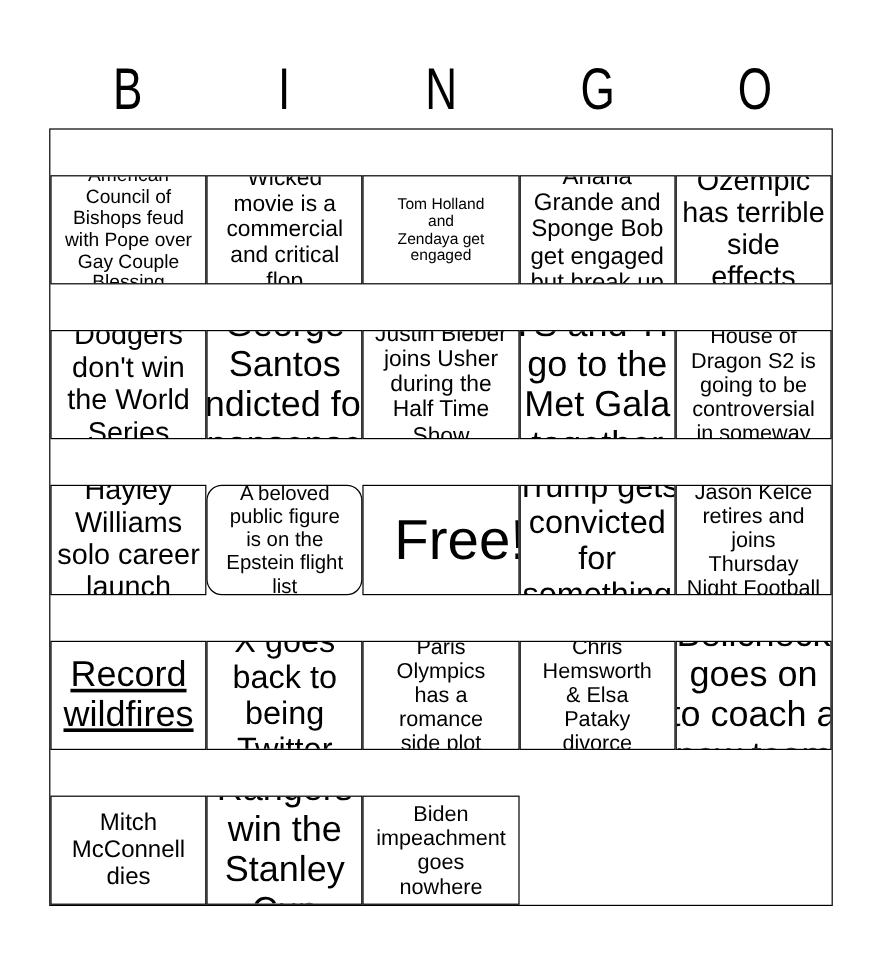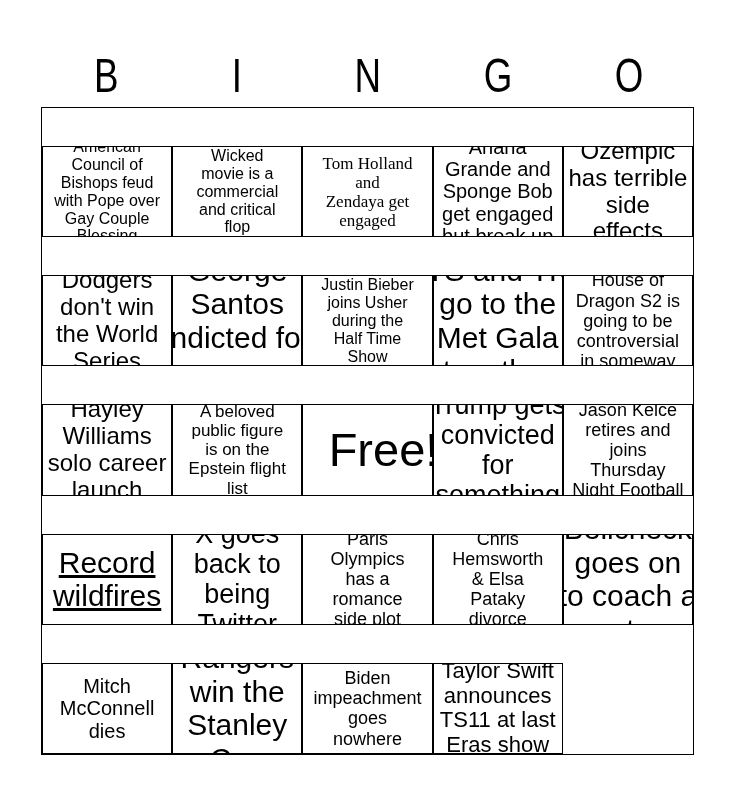--- a/index.html
+++ b/index.html
@@ -51,25 +51,25 @@
     align-items: center;
     justify-content: center;
     text-align: center;
     white-space: pre;
     line-height: 1.12;
     overflow: hidden;
     padding: 1px;
     margin-top: 38px;
   }
   .fs16 { font-size: 16px; }
-  .fs17 { font-size: 17px; }
+  .fs17 { font-size: 17px; border-radius: 13px; }
   .fs18 { font-size: 18px; }
-  .fs19 { font-size: 16px; }
+  .fs19 { font-size: 19px; }
   .fs20 { font-size: 20px; }
-  .fs21 { font-size: 17px; font-family: Liberation Serif, serif; }
+  .fs21 { font-size: 13px; }
   .fs22 { font-size: 22px; }
   .fs23 { font-size: 27px; }
   .fs24 { font-size: 24px; }
   .fs25 { font-size: 30px; }
   .fs30 { font-size: 30px; text-decoration: underline; }
   .fs47 { font-size: 47px; padding-left: 33px; }
 </style>
 </head>
 <body>
 
@@ -188,19 +188,15 @@
 McConnell
 dies</div>
     <div class="cell fs25">Rangers
 win the
 Stanley
 Cup</div>
     <div class="cell fs18">Biden
 impeachment
 goes
 nowhere</div>
-    <div class="cell fs22">Taylor Swift
-announces
-TS11 at last
-Eras show</div>
   </div>
 
 </div>
 
 </body></html>

